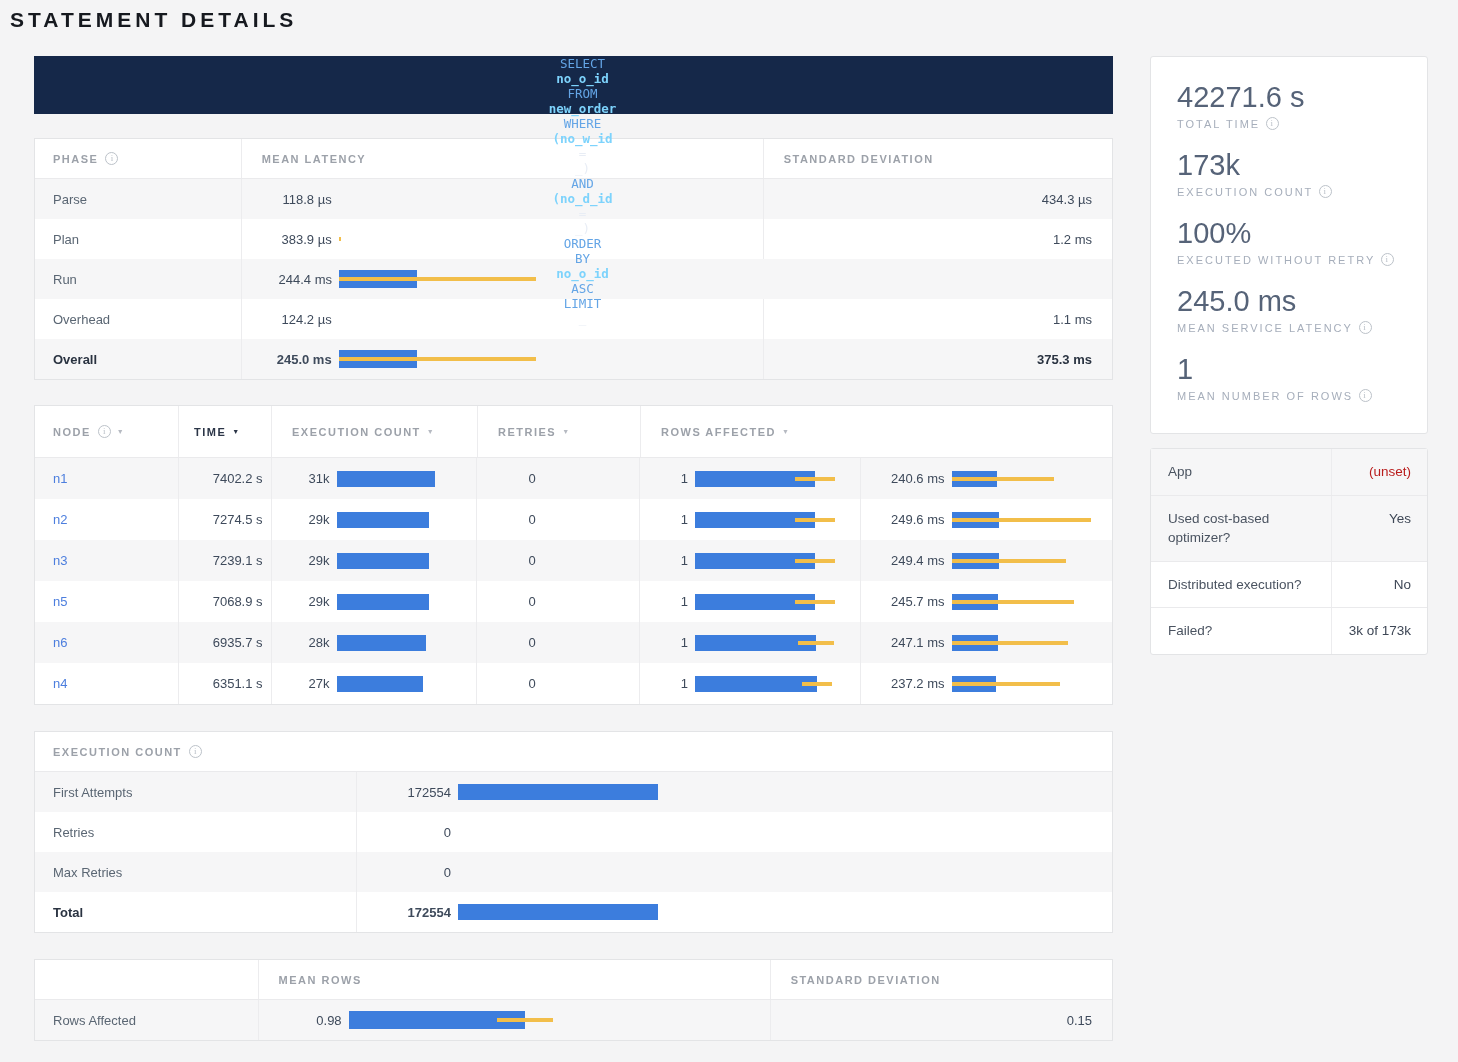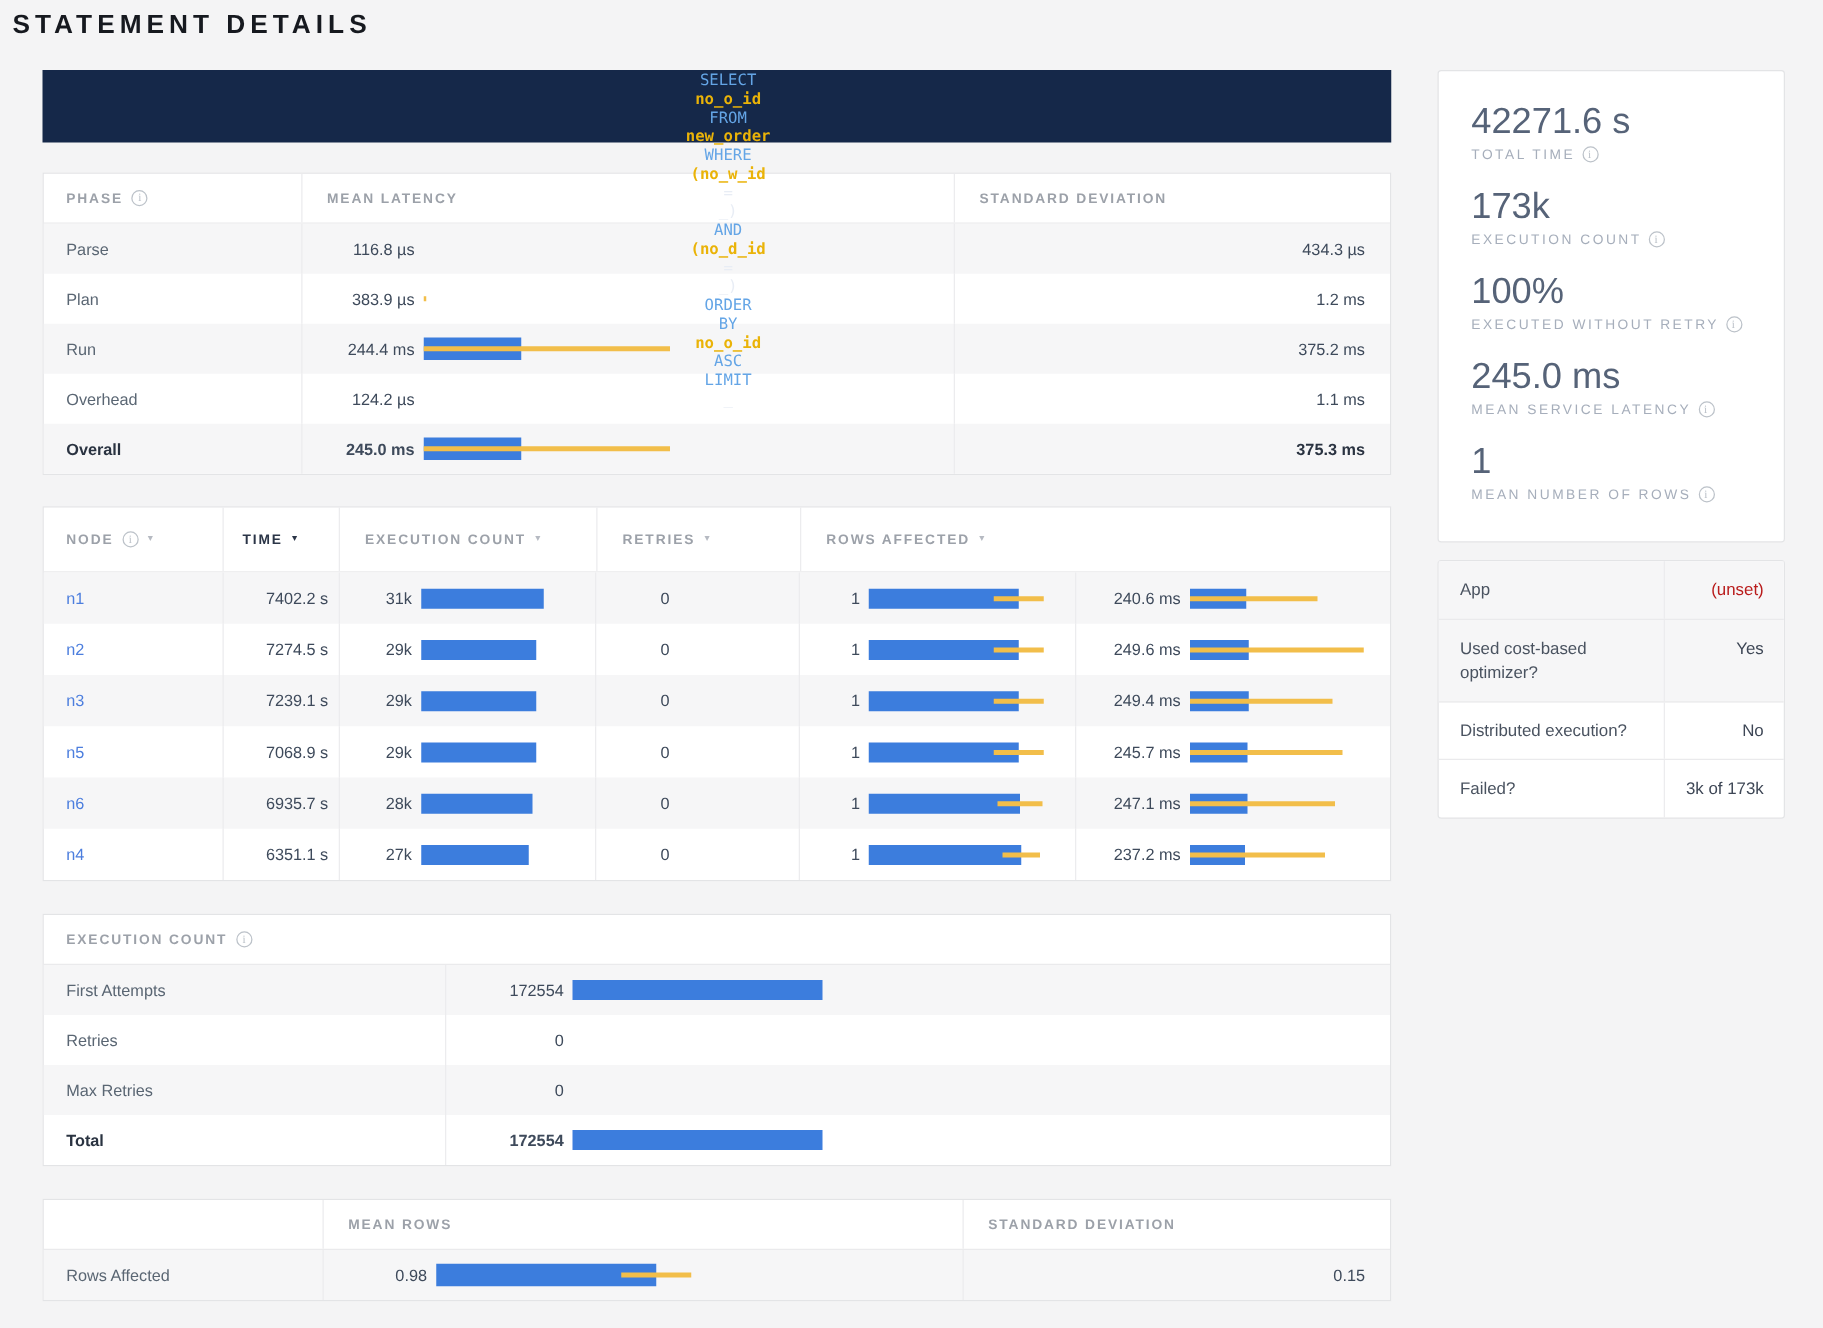--- a/index.html
+++ b/index.html
@@ -7,21 +7,21 @@
   .page { padding:8px 0 0 10px; }
   h1.title { font-size:21px; font-weight:bold; letter-spacing:4px; color:#16191F; }
   .main { display:flex; margin-top:24px; padding-left:24px; }
   .left-col { width:1079px; }
   .right-col { width:278px; margin-left:37px; }
 
   
   .sql-box { height:58px; background:#152849; display:flex; align-items:center; padding-left:18px;
              font-family:"DejaVu Sans Mono", monospace; font-size:12.5px;flex-direction:column; }
   .sql-box .kw { color:#64A5E6; }
-  .sql-box .id { color:#eab308; font-weight:bold; }
+  .sql-box .id { color:#7dd3fc; font-weight:bold; }
   .sql-box .pl { color:#E8EDF5; }
 
   
   .tbl { background:#FFFFFF; border:1px solid #E3E4E6; font-size:13px; color:#4E5866; }
   .tr { display:flex; align-items:flex-end; height:40px; }
   .tr.head { height:40px; border-bottom:1px solid #EAEAEC; }
   .tr.stripe { background:#F6F6F7; }
   .cell { height:100%; display:flex; align-items:center; }
   .cell.div { border-left:1px solid #ECECEE; }
   .hlabel { font-size:11px; font-weight:bold; letter-spacing:1.5px; color:#9CA1A9; white-space:nowrap; }
@@ -110,21 +110,21 @@
             <div class="cell div" style="width: 350px; padding-left: 20px;">
               <span class="hlabel">STANDARD DEVIATION</span>
             </div>
           </div>
           <div class="tr stripe">
             <div class="cell" style="width: 206px; padding-left: 18px;">
               <span class="lbl">Parse</span>
             </div>
             <div class="cell div" style="width: 523px;">
               <div class="viz ">
-                <span class="val" style="width: 90px;">116.8 µs</span>
+                <span class="val" style="width: 90px;">118.8 µs</span>
                 <div class="barwrap"></div>
               </div>
             </div>
             <div class="cell div" style="width: 350px; justify-content: flex-end; padding-right: 20px;">
               <span class="num">434.3 µs</span>
             </div>
           </div>
           <div class="tr">
             <div class="cell" style="width: 206px; padding-left: 18px;">
               <span class="lbl">Plan</span>
@@ -146,23 +146,20 @@
               <span class="lbl">Run</span>
             </div>
             <div class="cell div" style="width: 523px;">
               <div class="viz ">
                 <span class="val" style="width: 90px;">244.4 ms</span>
                 <div class="barwrap">
                   <div class="bar" style="width: 78px;"></div>
                   <div class="yline" style="left: 0px; width: 197px;"></div>
                 </div>
               </div>
-            </div>
-            <div class="cell div" style="width: 350px; justify-content: flex-end; padding-right: 20px;">
-              <span class="num">375.2 ms</span>
             </div>
           </div>
           <div class="tr">
             <div class="cell" style="width: 206px; padding-left: 18px;">
               <span class="lbl">Overhead</span>
             </div>
             <div class="cell div" style="width: 523px;">
               <div class="viz ">
                 <span class="val" style="width: 90px;">124.2 µs</span>
                 <div class="barwrap"></div>

